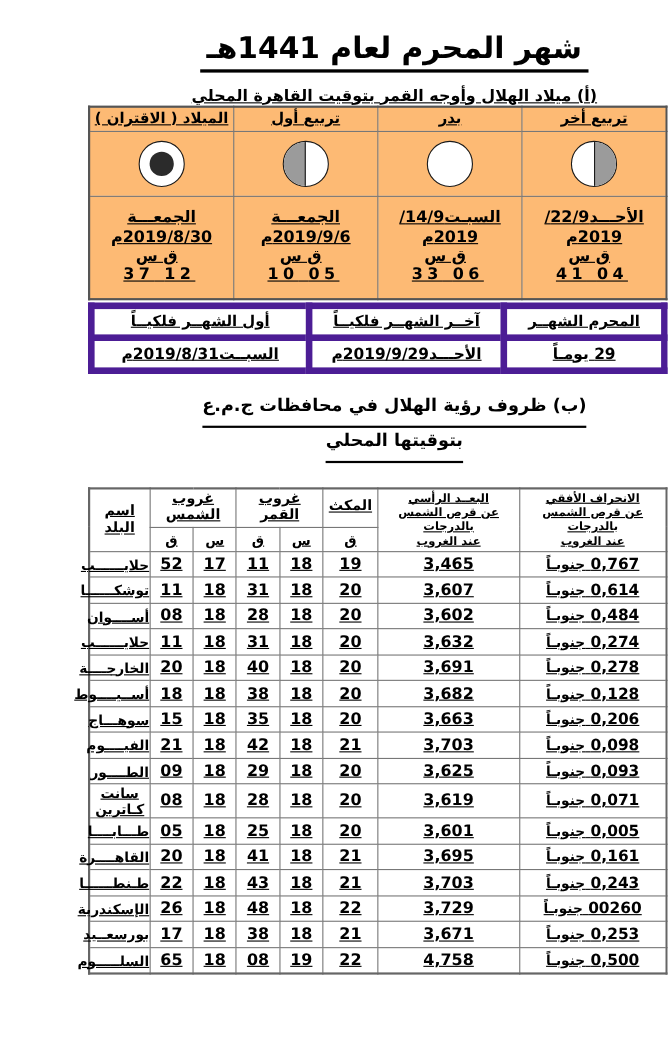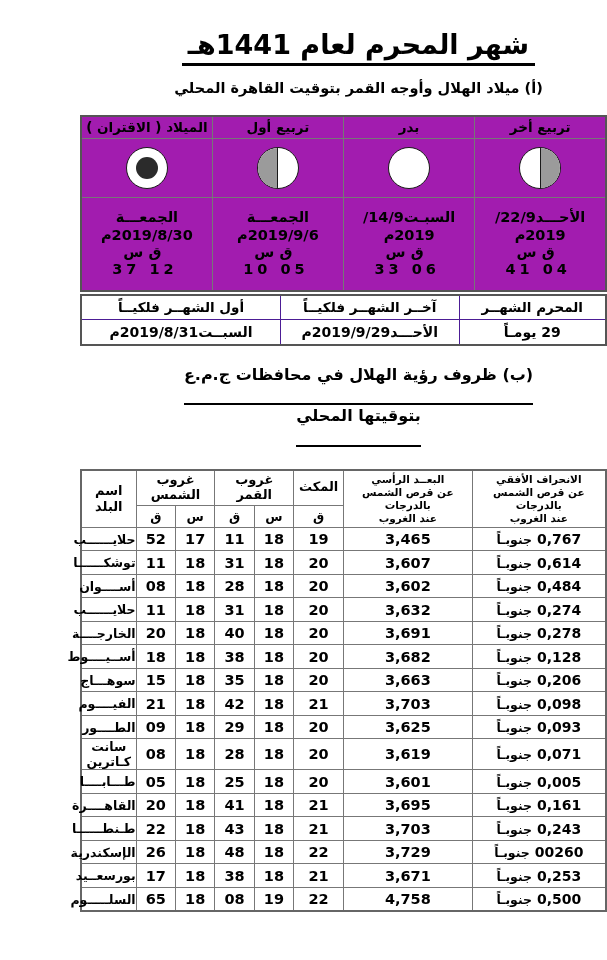--- a/index.html
+++ b/index.html
@@ -14,20 +14,21 @@
     color: #000000;
     overflow: hidden;
     position: relative;
   }
 
   .page {
     width: 497px;
     height: 960px;
     position: relative;
     box-sizing: border-box;
+    text-decoration: underline;
   }
 
   
   .main-title {
     text-align: center;
     font-size: 27px;
     font-weight: bold;
     letter-spacing: 0px;
     margin: 0;
     padding-top: 30px;
@@ -38,37 +39,37 @@
     border-bottom: 3px solid #000;
     padding: 0 6px 3px 6px;
   }
 
   .sub-title-a {
     text-align: center;
     font-size: 14.5px;
     font-weight: bold;
     margin: 0;
     padding-top: 14px;
-    padding-bottom: 19px;
+    padding-bottom: 0;
   }
 
   
   .table-a {
     width: 527px;
     margin: 0 auto;
     border-collapse: collapse;
     table-layout: fixed;
     border: 2px solid #555;
   }
   .table-a td {
     border: 1px solid #777;
     text-align: center;
     vertical-align: middle;
     padding: 0;
-    background: #a21caf;
+    background: #fdba74;
   }
   .table-a .phase-head {
     height: 21px;
     font-size: 13.5px;
     font-weight: bold;
   }
   .table-a .phase-icon-cell {
     height: 58px;
   }
   .table-a .phase-date-cell {
@@ -146,21 +147,21 @@
 
   
   .table-a2 {
     width: 527px;
     margin: 2px auto 0 auto;
     border-collapse: collapse;
     table-layout: fixed;
     border: 2px solid #555;
   }
   .table-a2 td {
-    border: 1px solid #4c1d95;
+    border: 6px solid #4c1d95;
     text-align: center;
     font-size: 13.5px;
     font-weight: bold;
     height: 21px;
     padding: 1px 2px;
     background: #fff;
   }
   .table-a2 td.val {
     height: 22px;
     font-size: 14px;
@@ -171,21 +172,21 @@
     text-align: center;
     font-size: 16px;
     font-weight: bold;
     margin: 0;
     padding-top: 18px;
     line-height: 1.35;
   }
   .sub-title-b span {
     display: inline-block;
     border-bottom: 2px solid #000;
-    padding-bottom: 18px;
+    padding-bottom: 8px;
   }
   .note-b {
     text-align: center;
     font-size: 14.5px;
     font-weight: bold;
     margin: 0;
     padding-top: 16px;
   }
 
   

